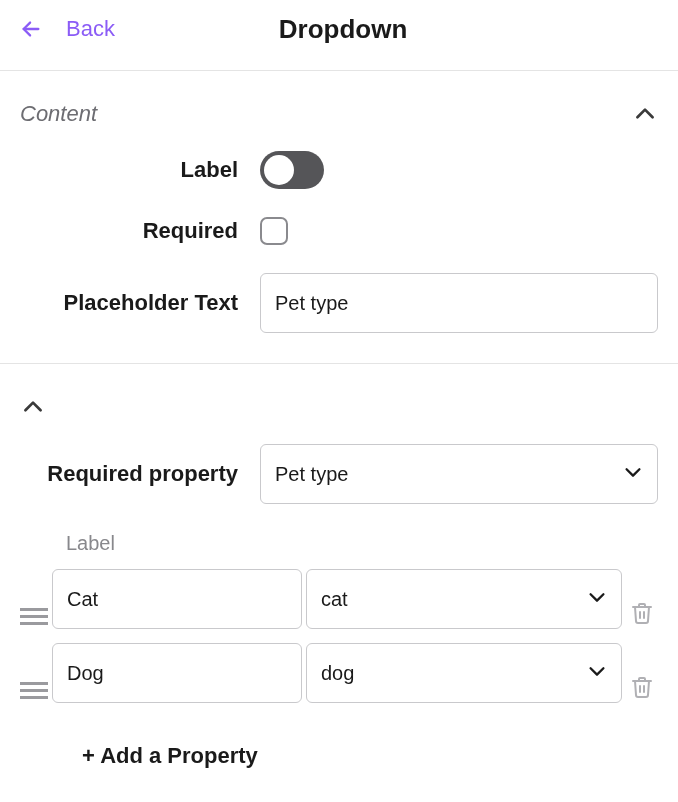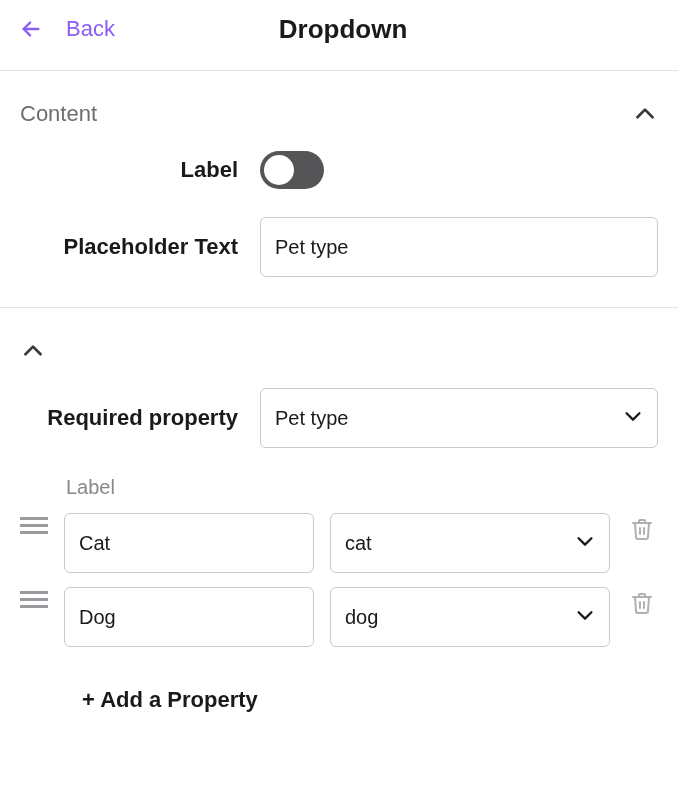--- a/index.html
+++ b/index.html
@@ -37,20 +37,21 @@
   .section {
     border-top: 1px solid #e4e4e4;
     padding: 0;
   }
   .section-header {
     display: flex;
     align-items: center;
     justify-content: space-between;
     padding: 30px 20px 24px 20px;
     cursor: pointer;
+    font-style: italic;
   }
   .section-title {
     font-size: 22px;
     color: #6d6d72;
     font-weight: 400;
   }
   .chevron { width: 26px; height: 26px; color: #3a3a3a; }
   .section-body { padding: 0 20px 30px 20px; }
   .field-row {
     display: flex;
@@ -120,22 +121,22 @@
     margin-bottom: 14px;
   }
   .options-head .col {
     font-size: 20px;
     color: #88888c;
   }
   .col-label { width: 262px; }
   .col-prop { flex: 1; }
   .option-row {
     display: flex;
-    align-items: flex-start;
-    gap: 16px;
+    align-items: flex-end;
+    gap: 4px;
     margin-bottom: 14px;
   }
   .drag-handle {
     width: 28px;
     display: flex;
     flex-direction: column;
     gap: 4px;
     cursor: grab;
     padding: 4px 0;
   }
@@ -192,20 +193,26 @@
 
     <div class="field-row">
       <div class="field-label">Label</div>
       <div class="field-control">
         <div class="toggle">
           <div class="toggle-knob"></div>
         </div>
       </div>
     </div>
 
+    <div class="field-row">
+      <div class="field-label">Required</div>
+      <div class="field-control">
+        <div class="checkbox"></div>
+      </div>
+    </div>
 
     <div class="field-row">
       <div class="field-label">Placeholder Text</div>
       <div class="field-control">
         <input class="text-input" type="text" value="Pet type" style="">
       </div>
     </div>
 
   </div>
 </div>

